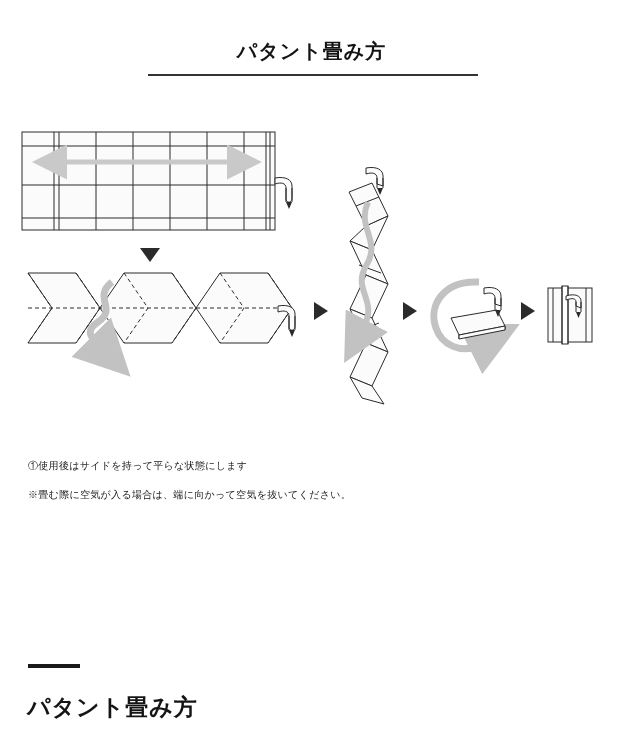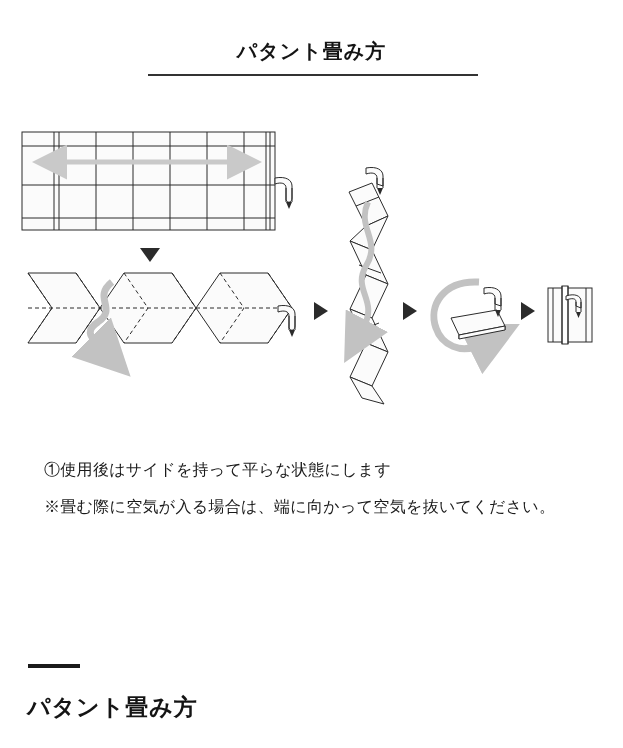--- a/index.html
+++ b/index.html
@@ -54,29 +54,28 @@
     inset: 0;
   }
   
   .instructions {
     position: absolute;
     top: 458px;
     left: 28px;
     width: 570px;
   }
   .instructions p {
-    margin: 0 0 14px 16px;
-    font-size: 16px;
+    margin: 0 0 14px 0;
+    font-size: 10px;
     line-height: 1.5;
     color: #1a1a1a;
     letter-spacing: 0.3px;
   }
   .instructions p.note {
     margin-top: 4px;
-    font-family: Liberation Mono, monospace;
   }
   
   .footer-rule {
     position: absolute;
     top: 664px;
     left: 28px;
     width: 52px;
     height: 4px;
     background: #1a1a1a;
   }

